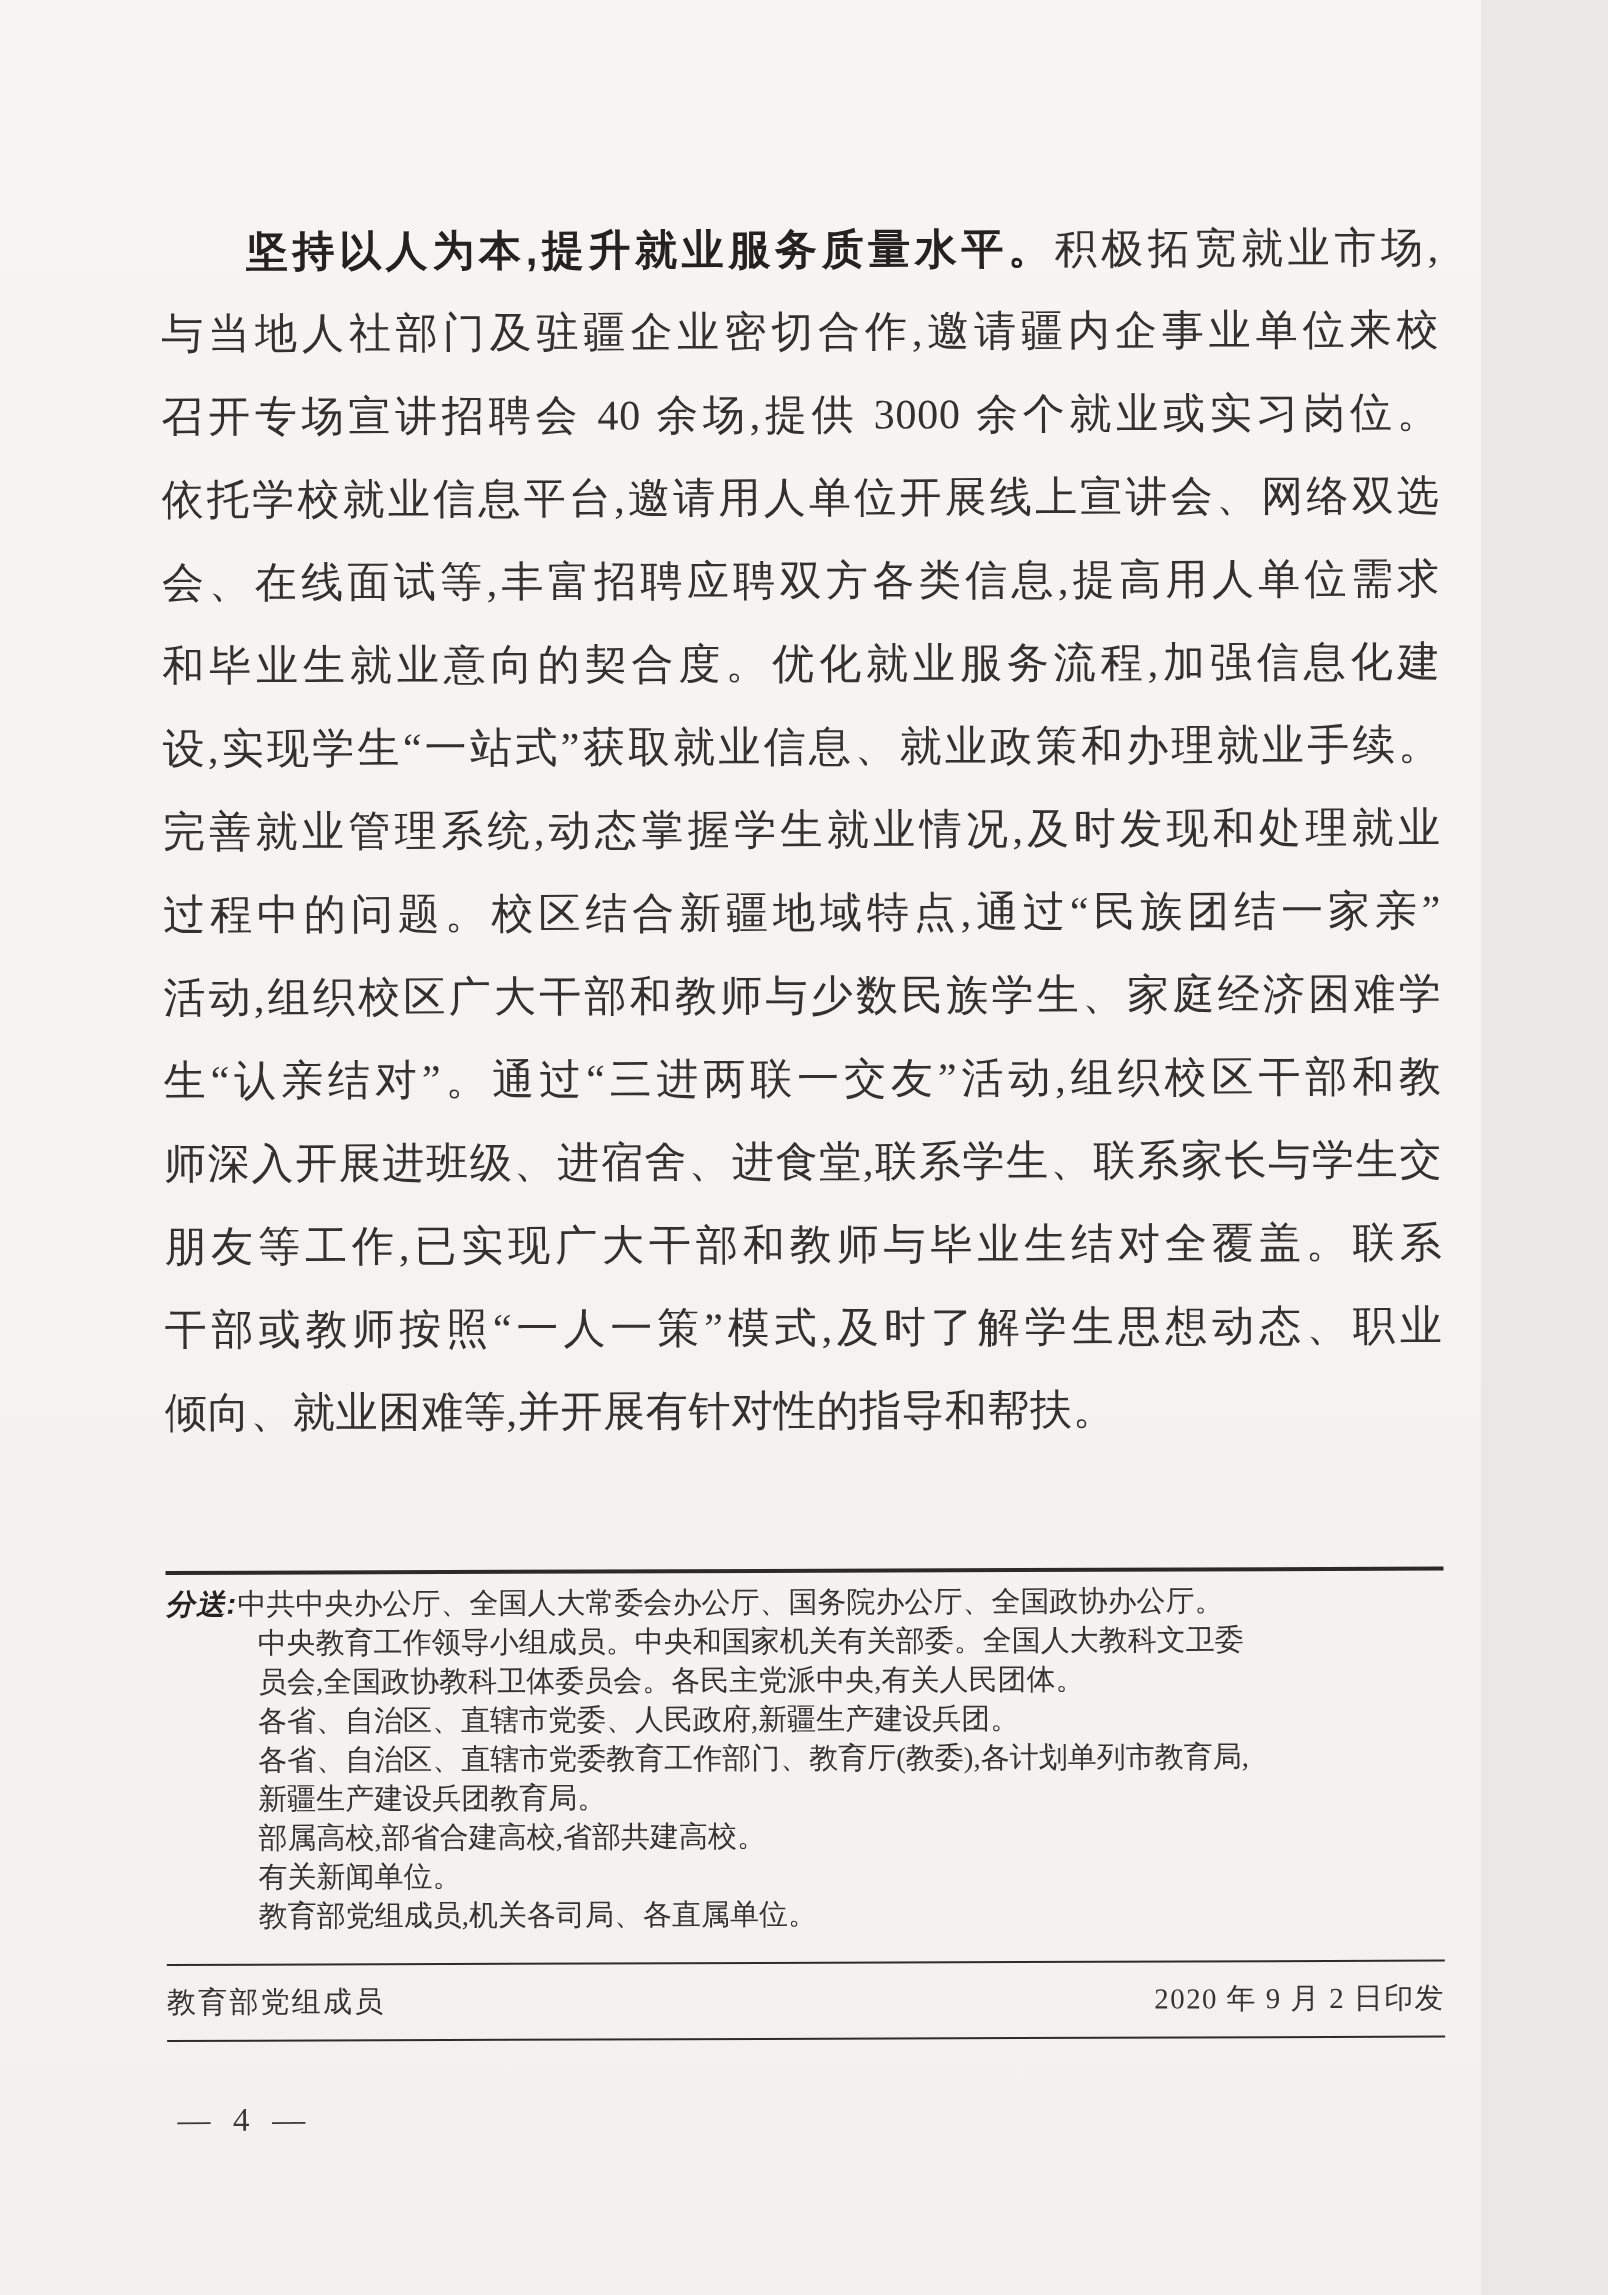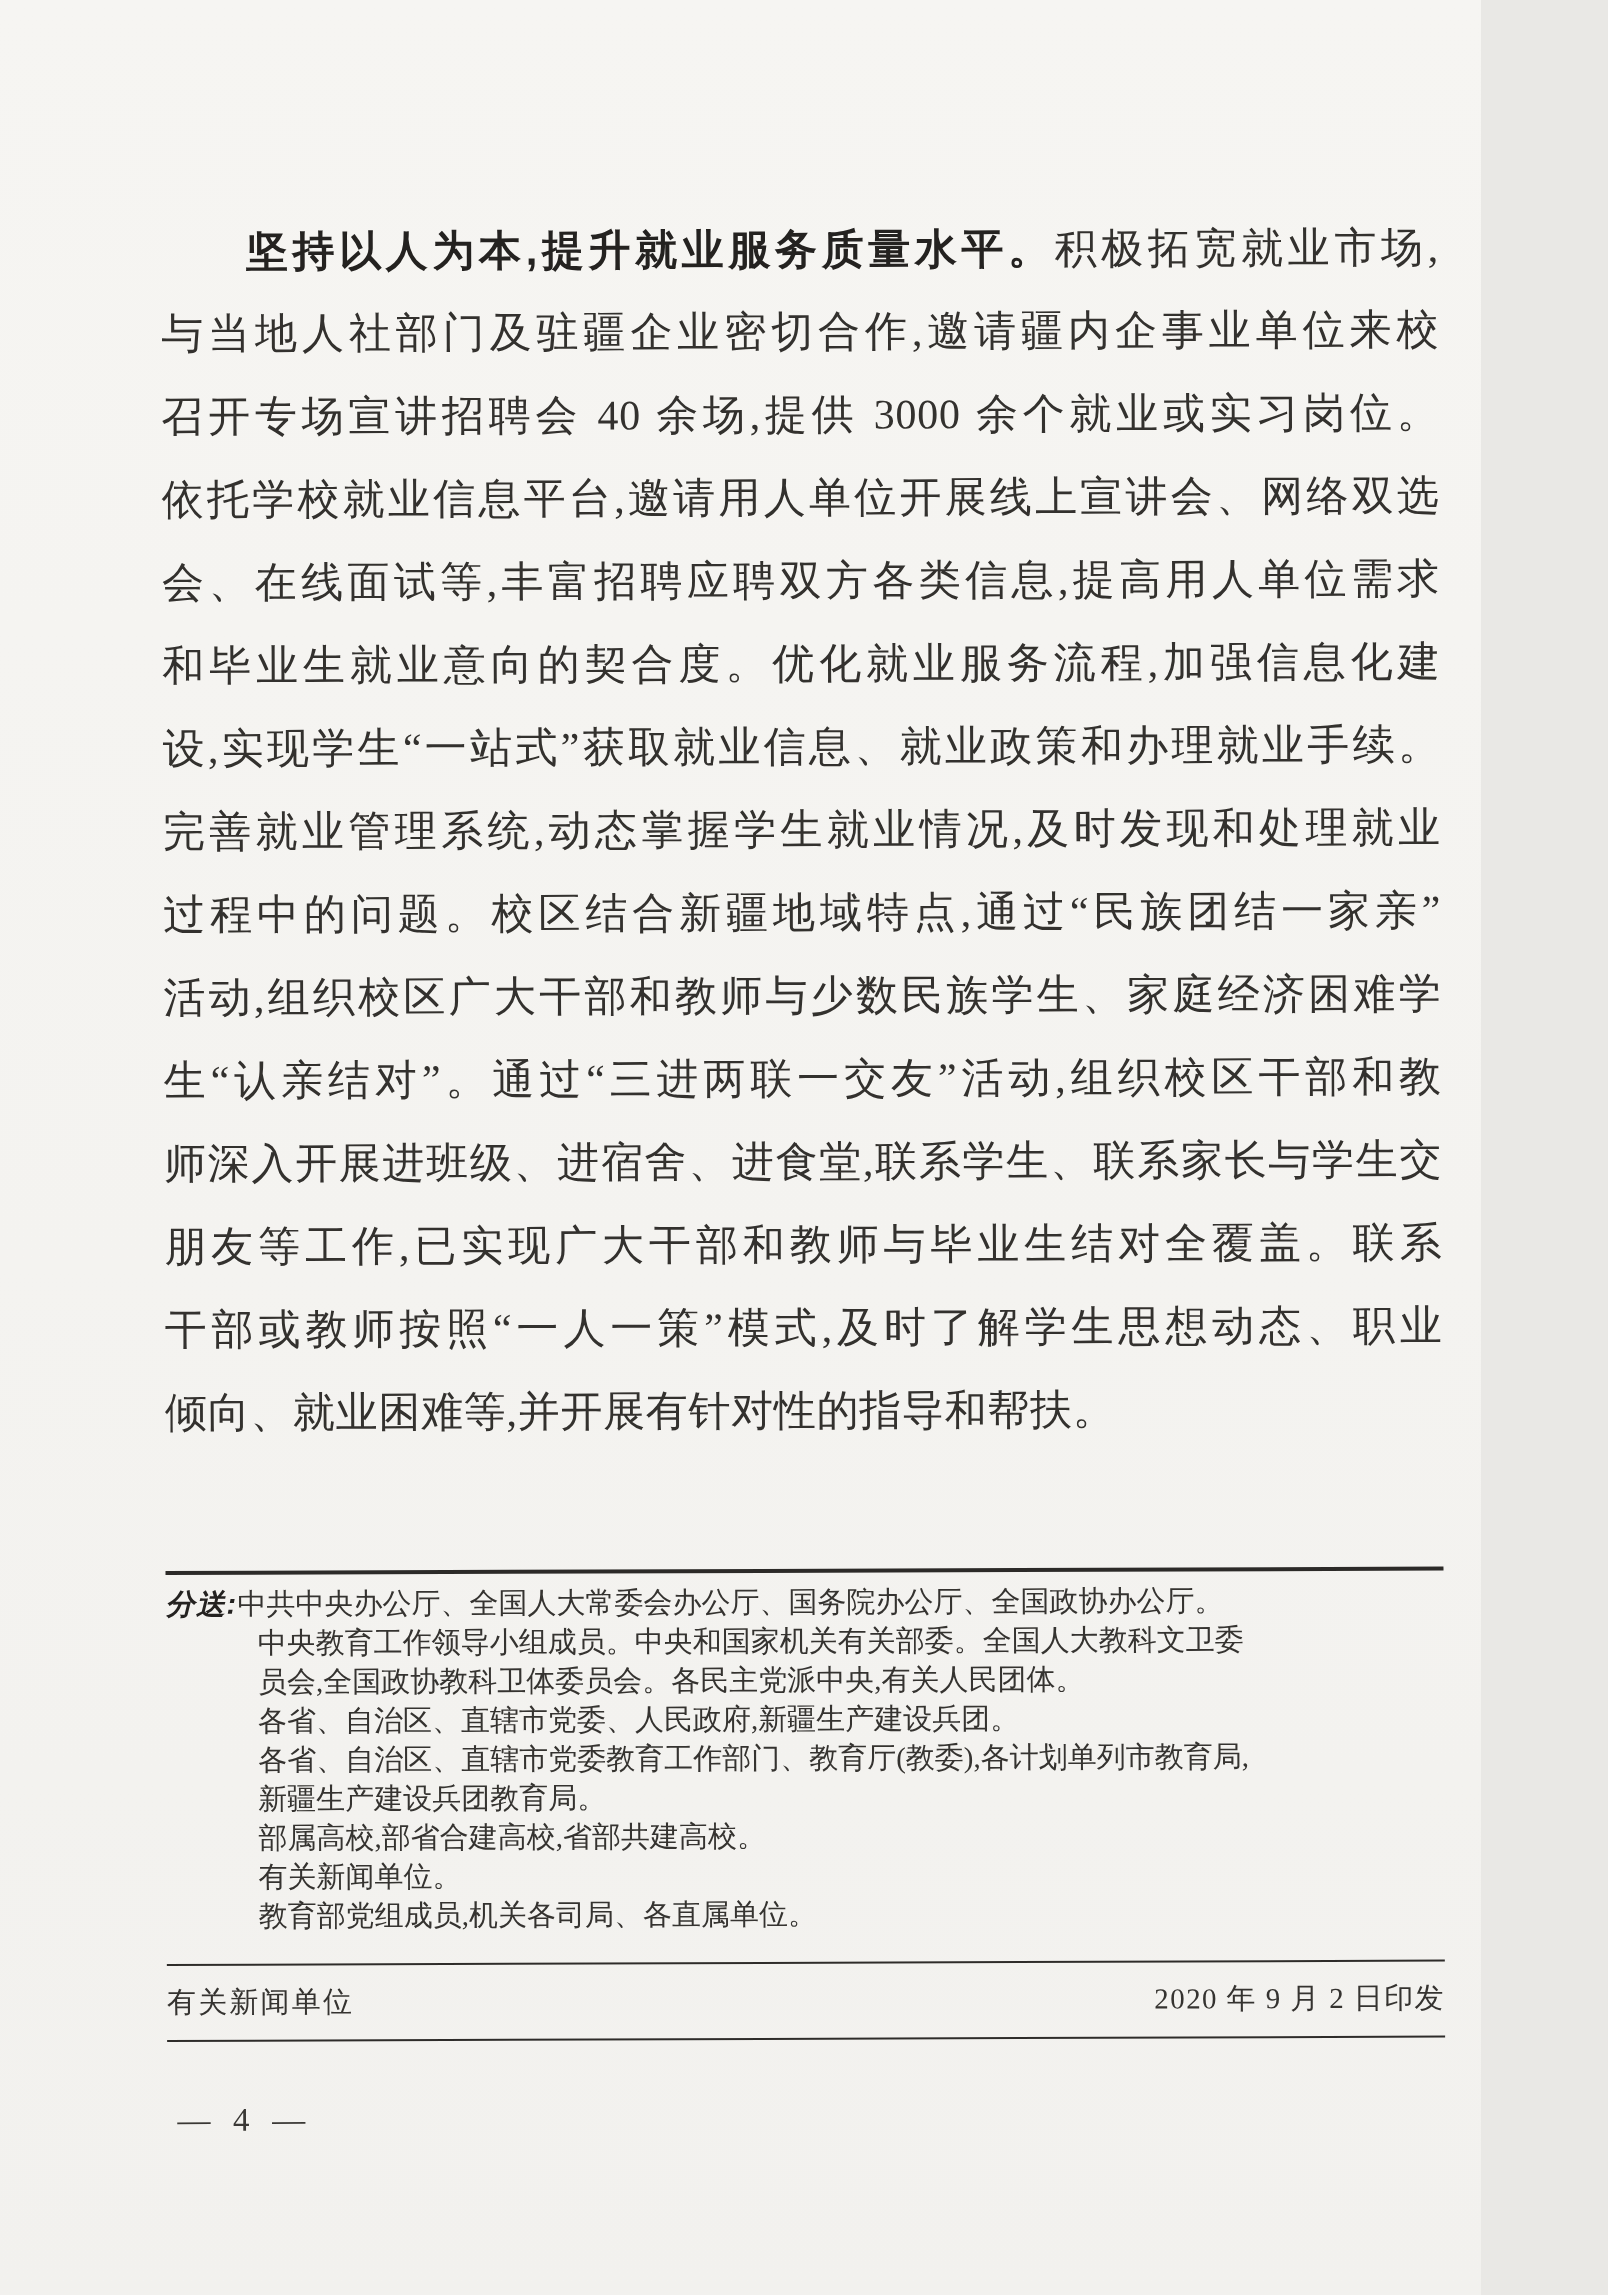--- a/index.html
+++ b/index.html
@@ -112,21 +112,21 @@
       <div class="dist-line cont">员会,全国政协教科卫体委员会。各民主党派中央,有关人民团体。</div>
       <div class="dist-line cont">各省、自治区、直辖市党委、人民政府,新疆生产建设兵团。</div>
       <div class="dist-line cont">各省、自治区、直辖市党委教育工作部门、教育厅(教委),各计划单列市教育局,</div>
       <div class="dist-line cont">新疆生产建设兵团教育局。</div>
       <div class="dist-line cont">部属高校,部省合建高校,省部共建高校。</div>
       <div class="dist-line cont">有关新闻单位。</div>
       <div class="dist-line cont">教育部党组成员,机关各司局、各直属单位。</div>
     </div>
 
     <div class="footer-bar">
-      <span class="footer-issuer">有关新闻单位</span>
+      <span class="footer-issuer">教育部党组成员</span>
       <span class="footer-date">2020 年 9 月 2 日印发</span>
     </div>
 
     <div class="page-number">— 4 —</div>
 
   </div>
 </div>
 
 
 </body></html>

